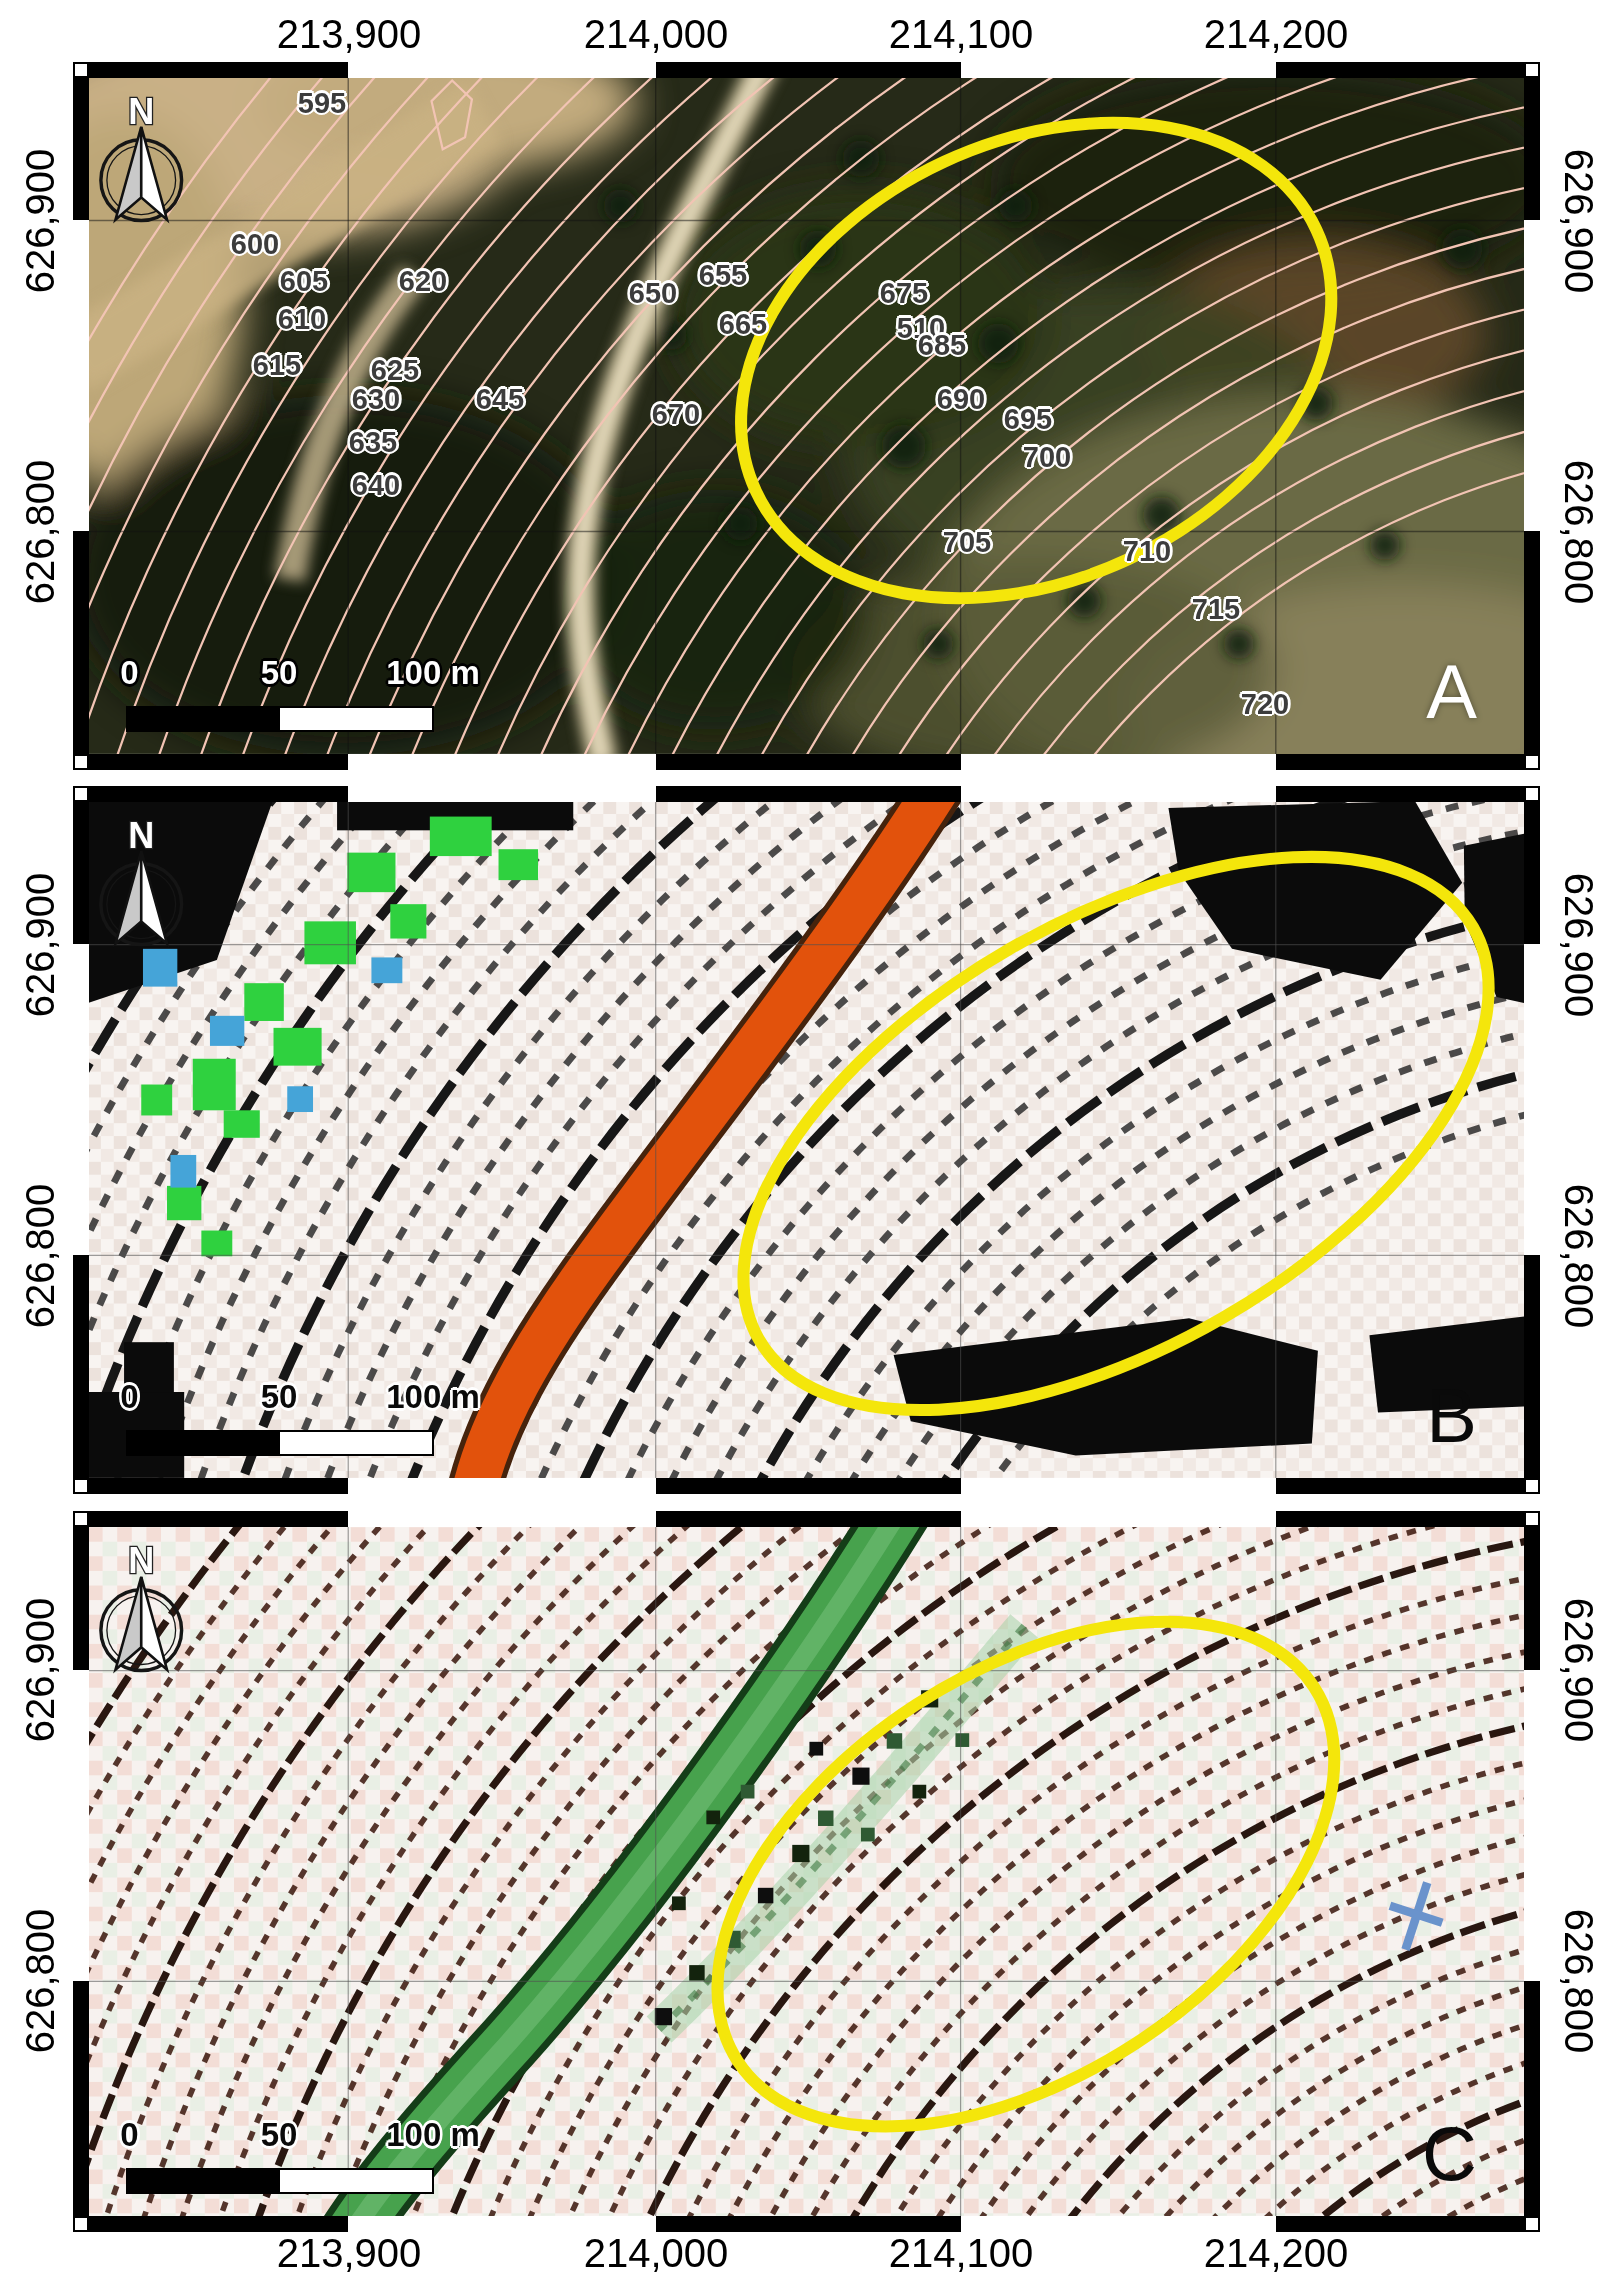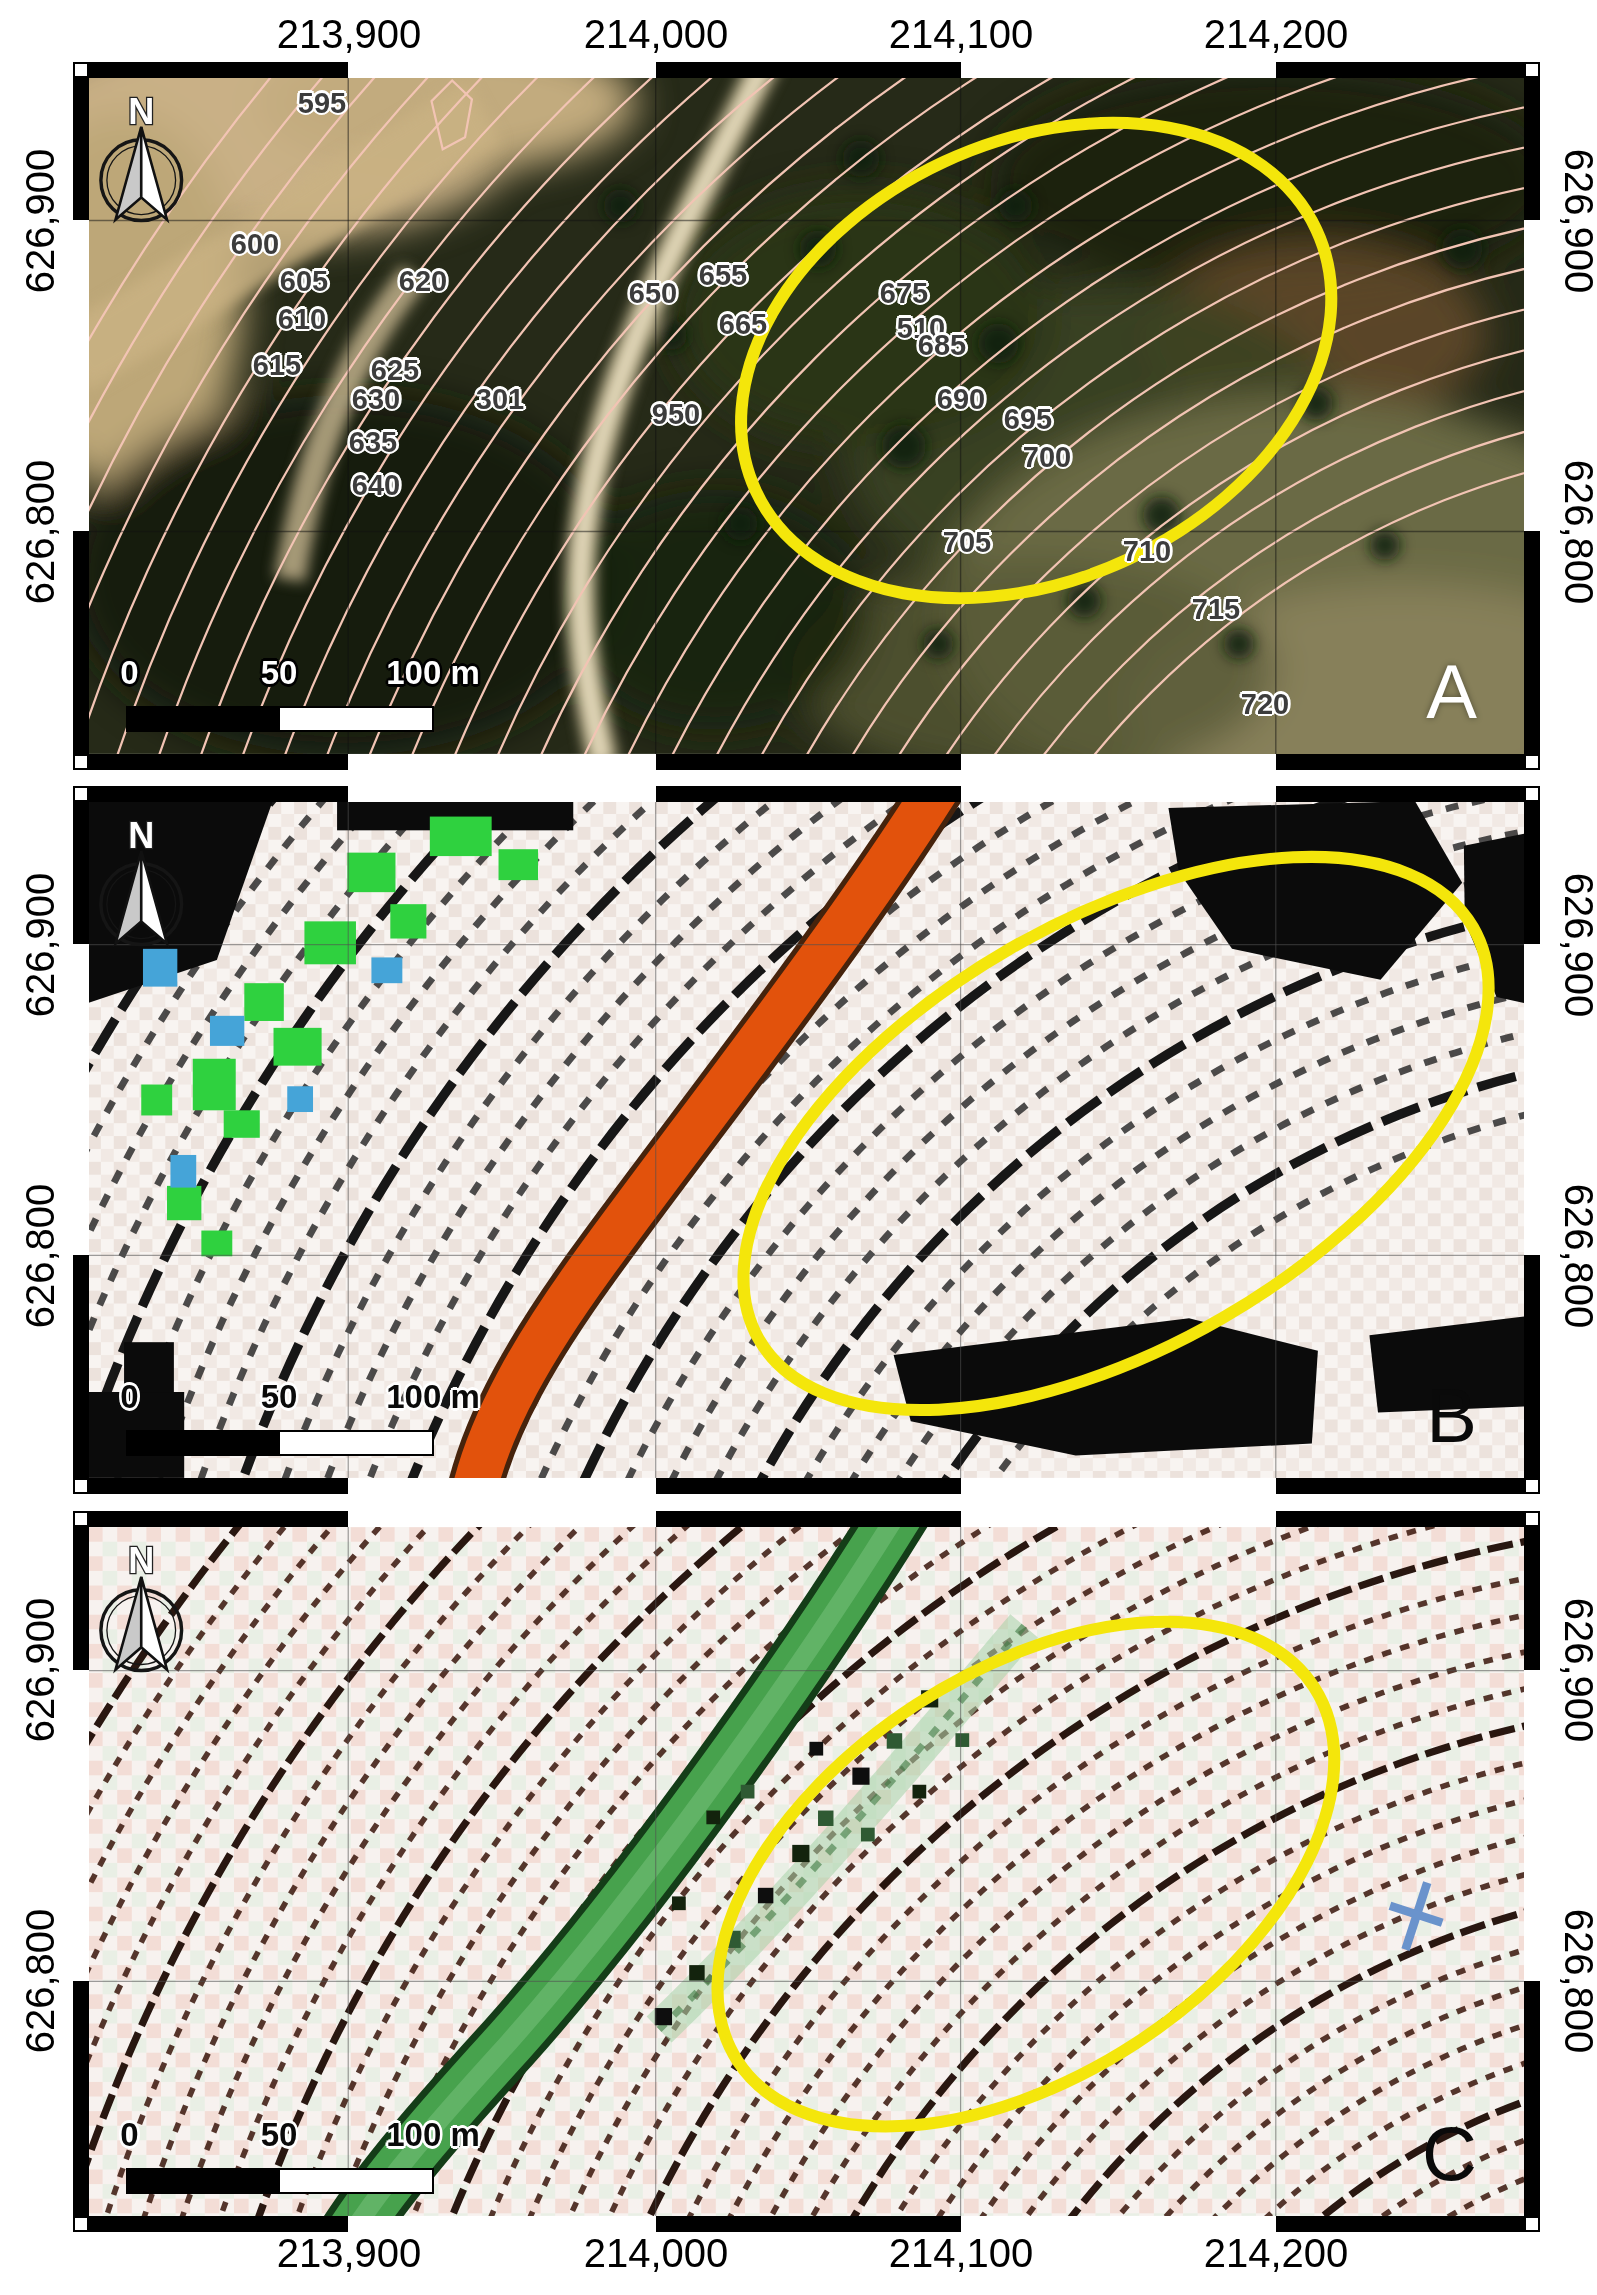--- a/index.html
+++ b/index.html
@@ -171,25 +171,25 @@
         <span class="clabel" style="left: 234px; top: 26px;">595</span>
         <span class="clabel" style="left: 167px; top: 167px;">600</span>
         <span class="clabel" style="left: 216px; top: 204px;">605</span>
         <span class="clabel" style="left: 202px; top: 242px; padding-left: 24px;">610</span>
         <span class="clabel" style="left: 189px; top: 288px;">615</span>
         <span class="clabel" style="left: 335px; top: 204px;">620</span>
         <span class="clabel" style="left: 307px; top: 265px; margin-top: 28px;">625</span>
         <span class="clabel" style="left: 288px; top: 322px;">630</span>
         <span class="clabel" style="left: 285px; top: 365px;">635</span>
         <span class="clabel" style="left: 288px; top: 408px;">640</span>
-        <span class="clabel" style="left: 412px; top: 322px;">301</span>
+        <span class="clabel" style="left: 412px; top: 322px;">645</span>
         <span class="clabel" style="left: 565px; top: 216px;">650</span>
         <span class="clabel" style="left: 635px; top: 198px;">655</span>
         <span class="clabel" style="left: 655px; top: 247px;">665</span>
-        <span class="clabel" style="left: 588px; top: 337px;">950</span>
+        <span class="clabel" style="left: 588px; top: 337px;">670</span>
         <span class="clabel" style="left: 816px; top: 216px;">675</span>
         <span class="clabel" style="left: 833px; top: 251px;">510</span>
         <span class="clabel" style="left: 854px; top: 268px;">685</span>
         <span class="clabel" style="left: 873px; top: 322px;">690</span>
         <span class="clabel" style="left: 940px; top: 342px;">695</span>
         <span class="clabel" style="left: 959px; top: 380px;">700</span>
         <span class="clabel" style="left: 879px; top: 465px;">705</span>
         <span class="clabel" style="left: 1059px; top: 474px;">710</span>
         <span class="clabel" style="left: 1128px; top: 532px;">715</span>
         <span class="clabel" style="left: 1177px; top: 627px;">720</span>

